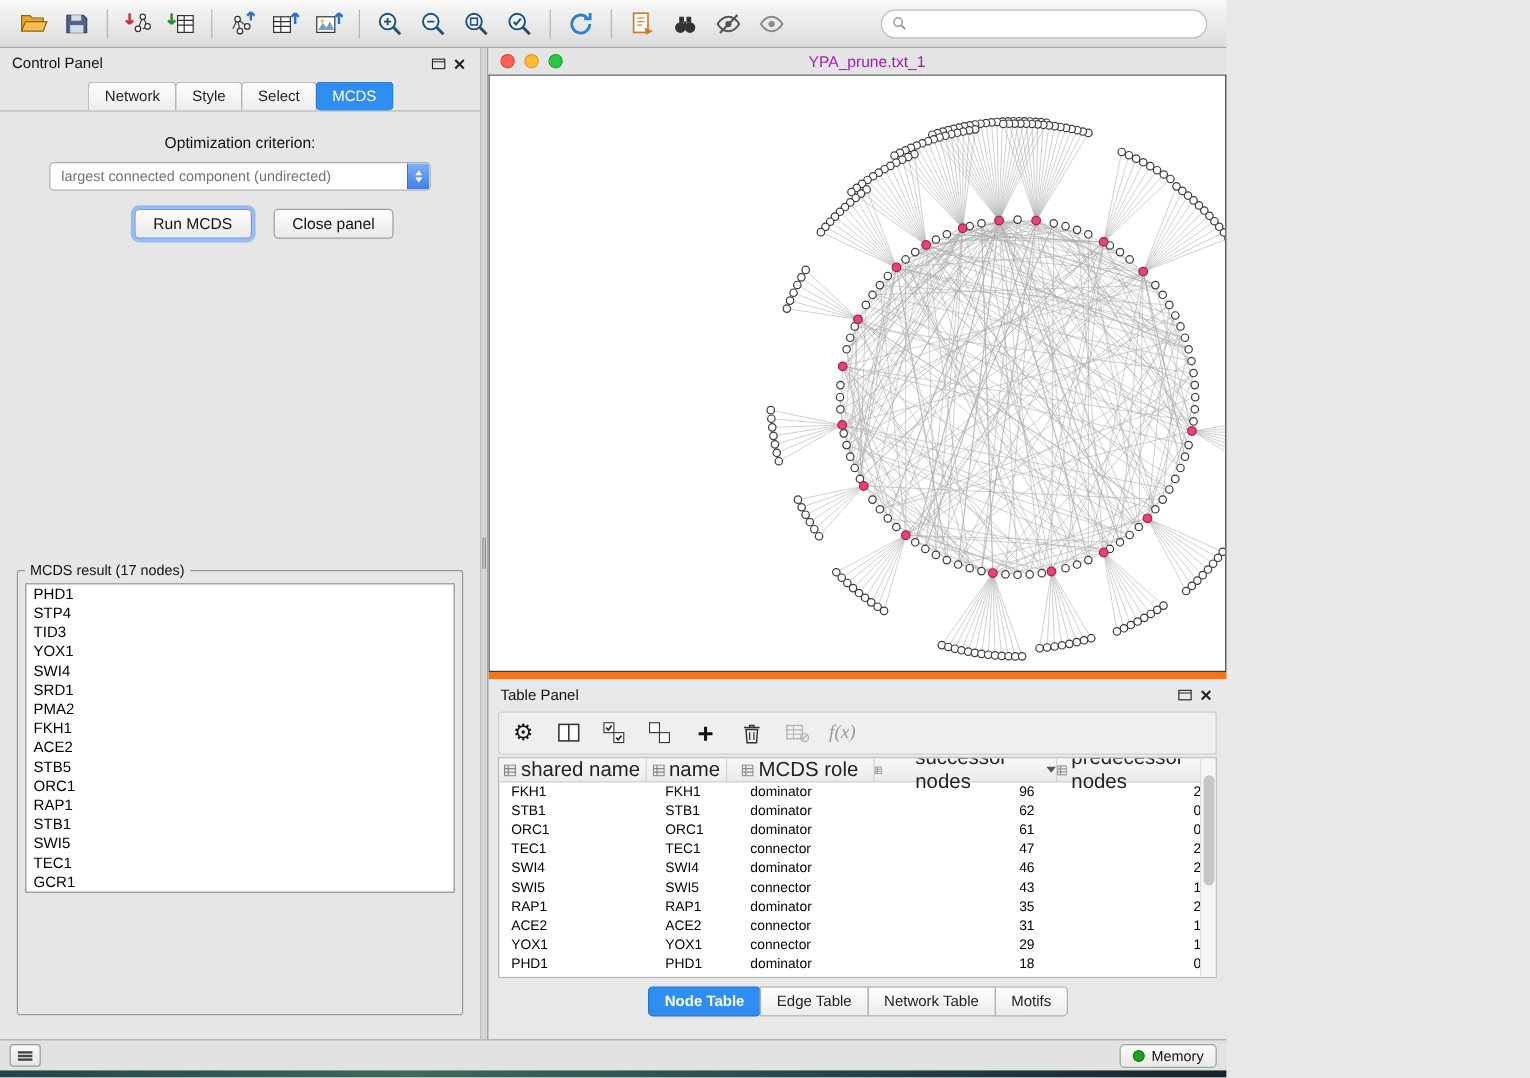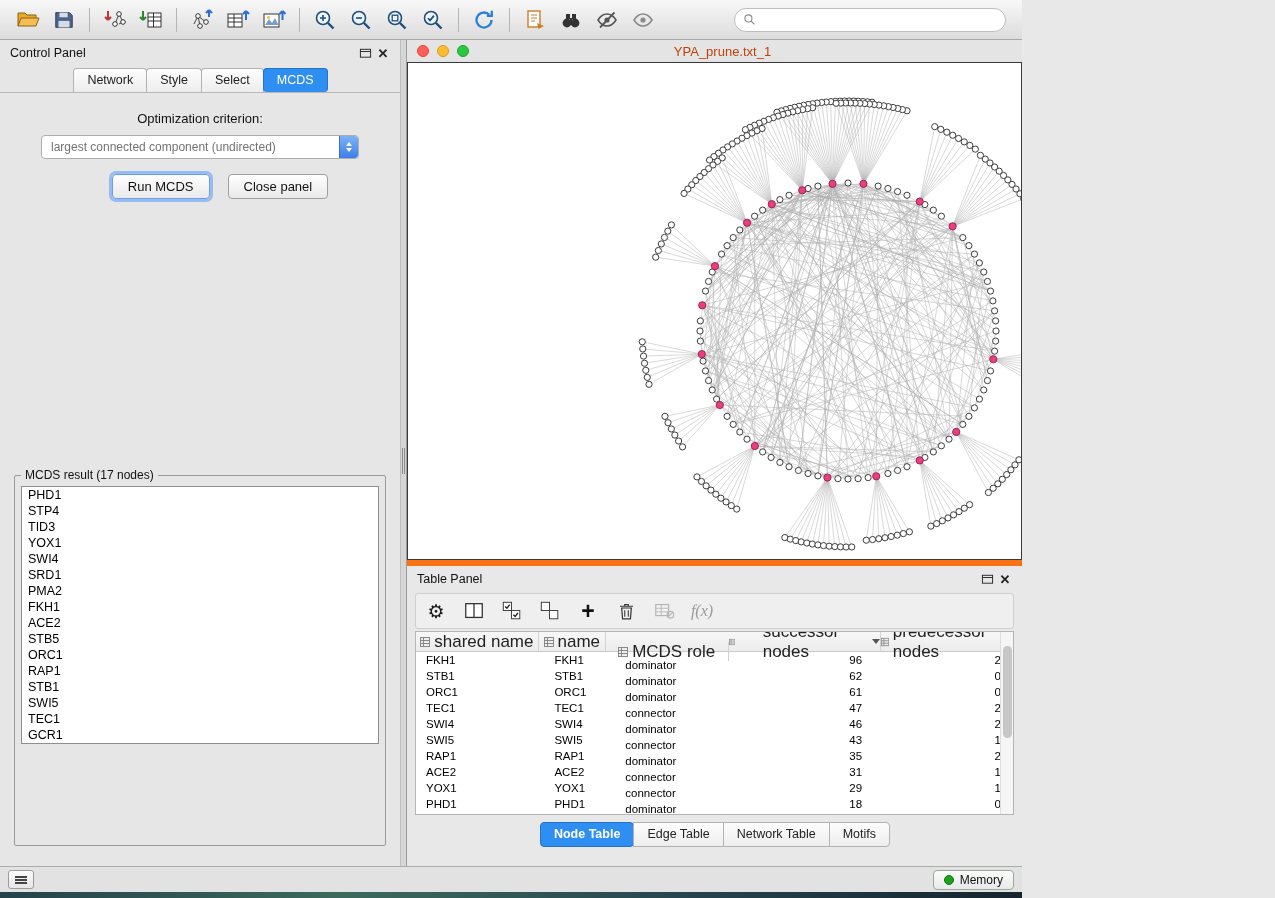--- a/index.html
+++ b/index.html
@@ -60,39 +60,39 @@
 
   
   .right { flex:1; display:flex; flex-direction:column; min-width:0; }
   .netwin { height:520px; flex:0 0 520px; display:flex; flex-direction:column; }
   .net-titlebar { height:22px; display:flex; align-items:center; background:#e4e4e4; position:relative; padding-left:10px; }
   .lights { display:flex; gap:8px; }
   .light { width:12px; height:12px; border-radius:50%; }
   .light.red { background:#ff5f57; border:1px solid #e0443e; }
   .light.yellow { background:#febc2e; border:1px solid #d89c22; }
   .light.green { background:#28c840; border:1px solid #1ea432; }
-  .net-title { position:absolute; left:16px; right:0; text-align:center; font-size:13px; color:#c2410c; }
+  .net-title { position:absolute; left:16px; right:0; text-align:center; font-size:13px; color:#a21caf; }
   .net-canvas { flex:1; background:#fff; border:1px solid #3a3a3a; overflow:hidden; }
   .net-canvas svg { display:block; }
 
   
   .tpanel { flex:1; background:#e8e8e8; border-top:6px solid #f97316; display:flex; flex-direction:column; min-height:0; }
   .tp-toolbar { margin:3px 8px 2px; height:36px; background:#efefef; border:1px solid #cfcfcf;
     border-radius:3px; display:flex; align-items:center; padding:0 8px; gap:14px; }
   .tpbtn { display:flex; align-items:center; justify-content:center; min-width:24px; height:26px; }
   .gear { font-size:19px; color:#1a1a1a; line-height:1; }
   .plus { font-size:23px; font-weight:bold; color:#111; line-height:1; }
   .fx { font-family:"Liberation Serif", serif; font-style:italic; font-size:16px; color:#9a9a9a; }
   .tablewrap { margin:0 8px; height:184px; background:#fff; border:1px solid #b5b5b5; position:relative; overflow:hidden; }
   .thead { display:flex; height:20px; background:linear-gradient(#f7f7f7,#ececec); border-bottom:1px solid #c9c9c9; }
   .hcell { display:flex; align-items:center; justify-content:center; gap:4px; font-size:17px; color:#222;
     border-right:1px solid #d2d2d2; height:100%; }
   .trow { display:flex; height:16px; align-items:center; }
   .tcell { font-size:11.5px; color:#000; padding-left:10px; white-space:nowrap; overflow:hidden; }
-  .c0 { width:150px; } .c1 { width:82px; } .c2 { width:150px;margin-top:10px; }
+  .c0 { width:150px; } .c1 { width:82px; } .c2 { width:150px; }
   .c3 { width:152px;gap:28px; } .c4 { width:162px; }
   .tcell.c3, .tcell.c4 { text-align:right; padding-right:12px; padding-left:0; }
   .sort-arrow { width:0; height:0; border-left:4px solid transparent; border-right:4px solid transparent; border-top:5px solid #555; margin-left:2px; }
   .vscroll { position:absolute; right:0; top:0; bottom:0; width:13px; background:#f5f5f5; border-left:1px solid #ddd; }
   .vthumb { position:absolute; left:2px; top:14px; width:9px; height:92px; background:#c7c7c7; border-radius:5px; }
   .table-tabs { display:flex; justify-content:center; margin-top:7px; }
   .ttab { font-size:12.5px; padding:4px 13px 5px; background:linear-gradient(#fdfdfd,#ededed);
     border:1px solid #b2b2b2; margin-right:-1px; color:#222; }
   .ttab:first-child { border-radius:4px 0 0 4px; }
   .ttab:last-child { border-radius:0 4px 4px 0; }

